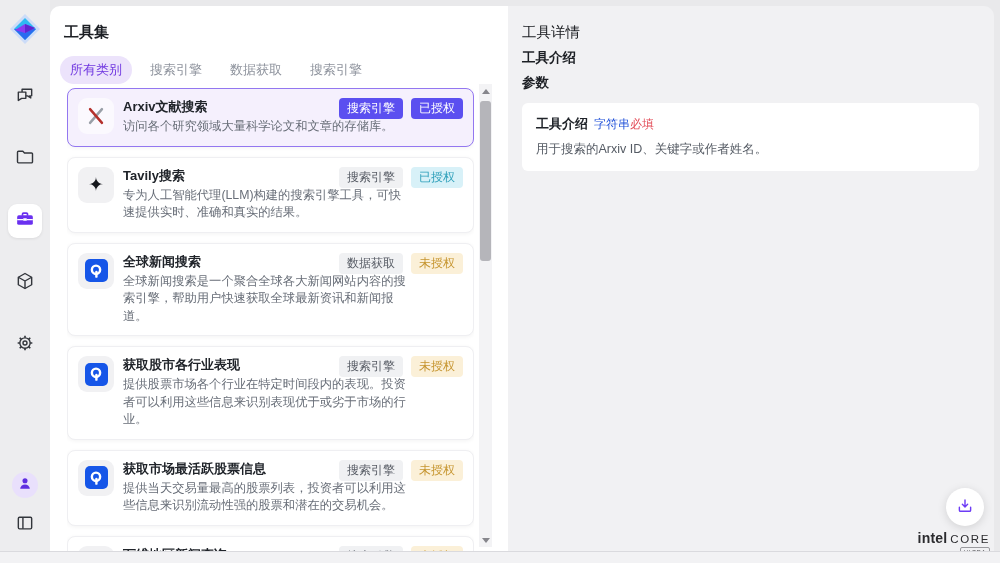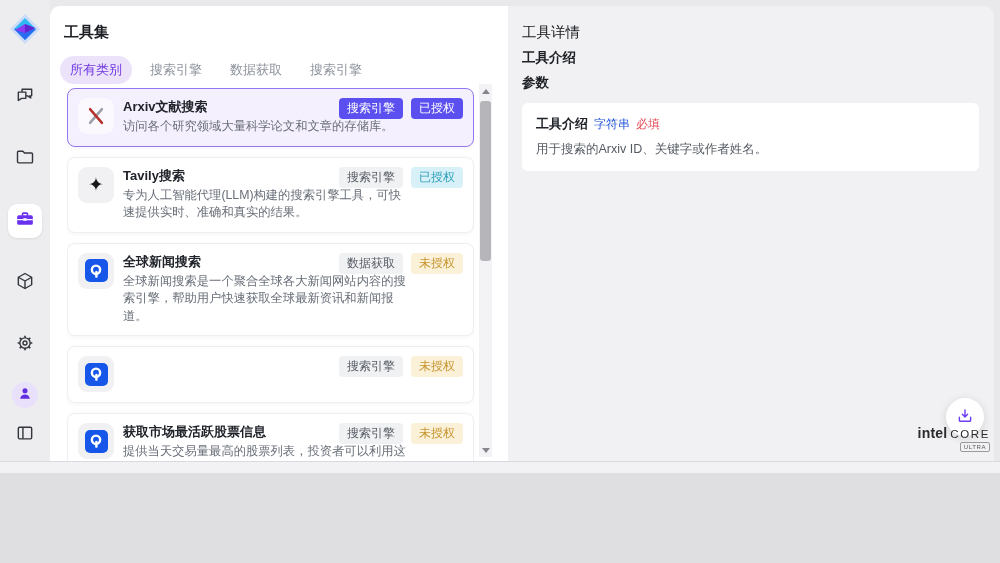--- a/index.html
+++ b/index.html
@@ -1,17 +1,17 @@
 <!DOCTYPE html>
 <html><head>
 <meta charset="utf-8">
 <style>
   html,body{margin:0;padding:0;}
   body{font-family:"Liberation Sans","DejaVu Sans",sans-serif;background:#dfdfe2;}
-  #app{position:relative;width:1000px;height:473px;background:#e9e9eb;overflow:hidden;}
+  #app{position:relative;width:1000px;height:563px;background:#e9e9eb;overflow:hidden;}
 
   
   .rail{position:absolute;left:0;top:0;width:50px;bottom:11px;background:#ededef;}
   .rail-logo{position:absolute;left:9px;top:13px;width:32px;height:32px;}
   .rail-nav{position:absolute;left:0;top:80px;width:50px;display:flex;flex-direction:column;align-items:center;gap:28px;}
   .rail-item{width:34px;height:34px;display:flex;align-items:center;justify-content:center;border-radius:9px;cursor:pointer;}
   .rail-item svg{width:20px;height:20px;}
   .rail-item.active{background:#ffffff;box-shadow:0 1px 3px rgba(0,0,0,.08);}
   .rail-bottom{position:absolute;left:0;bottom:14px;width:50px;display:flex;flex-direction:column;align-items:center;gap:14px;}
   .avatar{width:26px;height:26px;border-radius:50%;background:#e9e0fc;display:flex;align-items:center;justify-content:center;}
@@ -49,26 +49,26 @@
   .sb-thumb{position:absolute;left:1px;right:1px;top:17px;height:160px;background:#b5b5ba;border-radius:3px;cursor:grab;}
 
   
   .detail-panel{position:absolute;left:508px;top:6px;right:6px;bottom:11px;background:#f1f1f3;border-radius:0 10px 0 0;padding:17px 15px 0 14px;box-sizing:border-box;}
   .dp-title{font-size:14.5px;font-weight:normal;color:#17191d;}
   .dp-sub{font-size:13.5px;font-weight:bold;color:#1c1f24;margin-top:7px;}
   .dp-box{background:#ffffff;border-radius:6px;margin-top:11px;padding:8px 12px;font-size:13px;color:#2a2e34;line-height:18px;}
   .dp-box.param{padding:12px 14px 13px;}
   .param-name{font-size:13px;font-weight:bold;color:#20242a;}
   .param-type{font-size:12px;color:#1d4ed8;margin-left:6px;}
-  .param-req{font-size:12px;color:#e34d59;margin-left:6px;}
+  .param-req{font-size:12px;color:#e34d59;}
   .param-desc{font-size:12.5px;color:#555b64;margin-top:7px;line-height:18px;}
 
   
   .fab{position:absolute;right:16px;bottom:37px;width:38px;height:38px;border-radius:50%;background:#ffffff;box-shadow:0 2px 10px rgba(0,0,0,.13);display:flex;align-items:center;justify-content:center;cursor:pointer;border:none;}
-  .branding{position:absolute;right:10px;bottom:21px;display:flex;flex-direction:column;align-items:flex-end;line-height:1;}
+  .branding{position:absolute;right:10px;bottom:6px;display:flex;flex-direction:column;align-items:flex-end;line-height:1;}
   .brand-row{display:flex;align-items:baseline;gap:3px;color:#2b2b2e;}
   .brand-intel{font-size:14px;font-weight:bold;letter-spacing:.2px;}
   .brand-core{font-size:11.5px;letter-spacing:1.6px;font-weight:500;text-transform:uppercase;}
   .brand-ultra{margin-top:2px;font-size:6px;letter-spacing:.6px;color:#5a5a5e;border:1px solid #9a9a9e;border-radius:2px;padding:1px 3px;text-transform:uppercase;}
 
   .bottom-strip{position:absolute;left:0;right:0;bottom:0;height:11px;background:#f2f2f4;border-top:1px solid #dadade;}
 </style>
 </head>
 <body>
 
@@ -206,20 +206,24 @@
         </div>
         <div class="card">
           <div class="icon-box">
             <span class="juhe">
               <svg viewBox="0 0 24 24" width="16" height="16" fill="none" stroke="#ffffff" stroke-width="3.6" stroke-linecap="round">
                 <circle cx="12" cy="10.2" r="6.2"></circle>
                 <path d="M12.6 13.5 L12.6 20.5"></path>
               </svg>
             </span>
           </div>
+          <div class="card-body">
+            <div class="card-title">获取股市各行业表现</div>
+            <div class="card-desc">提供股票市场各个行业在特定时间段内的表现。投资者可以利用这些信息来识别表现优于或劣于市场的行业。</div>
+          </div>
           <div class="badges">
             <span class="badge gray">搜索引擎</span>
             <span class="badge amber">未授权</span>
           </div>
         </div>
         <div class="card">
           <div class="icon-box">
             <span class="juhe">
               <svg viewBox="0 0 24 24" width="16" height="16" fill="none" stroke="#ffffff" stroke-width="3.6" stroke-linecap="round">
                 <circle cx="12" cy="10.2" r="6.2"></circle>

